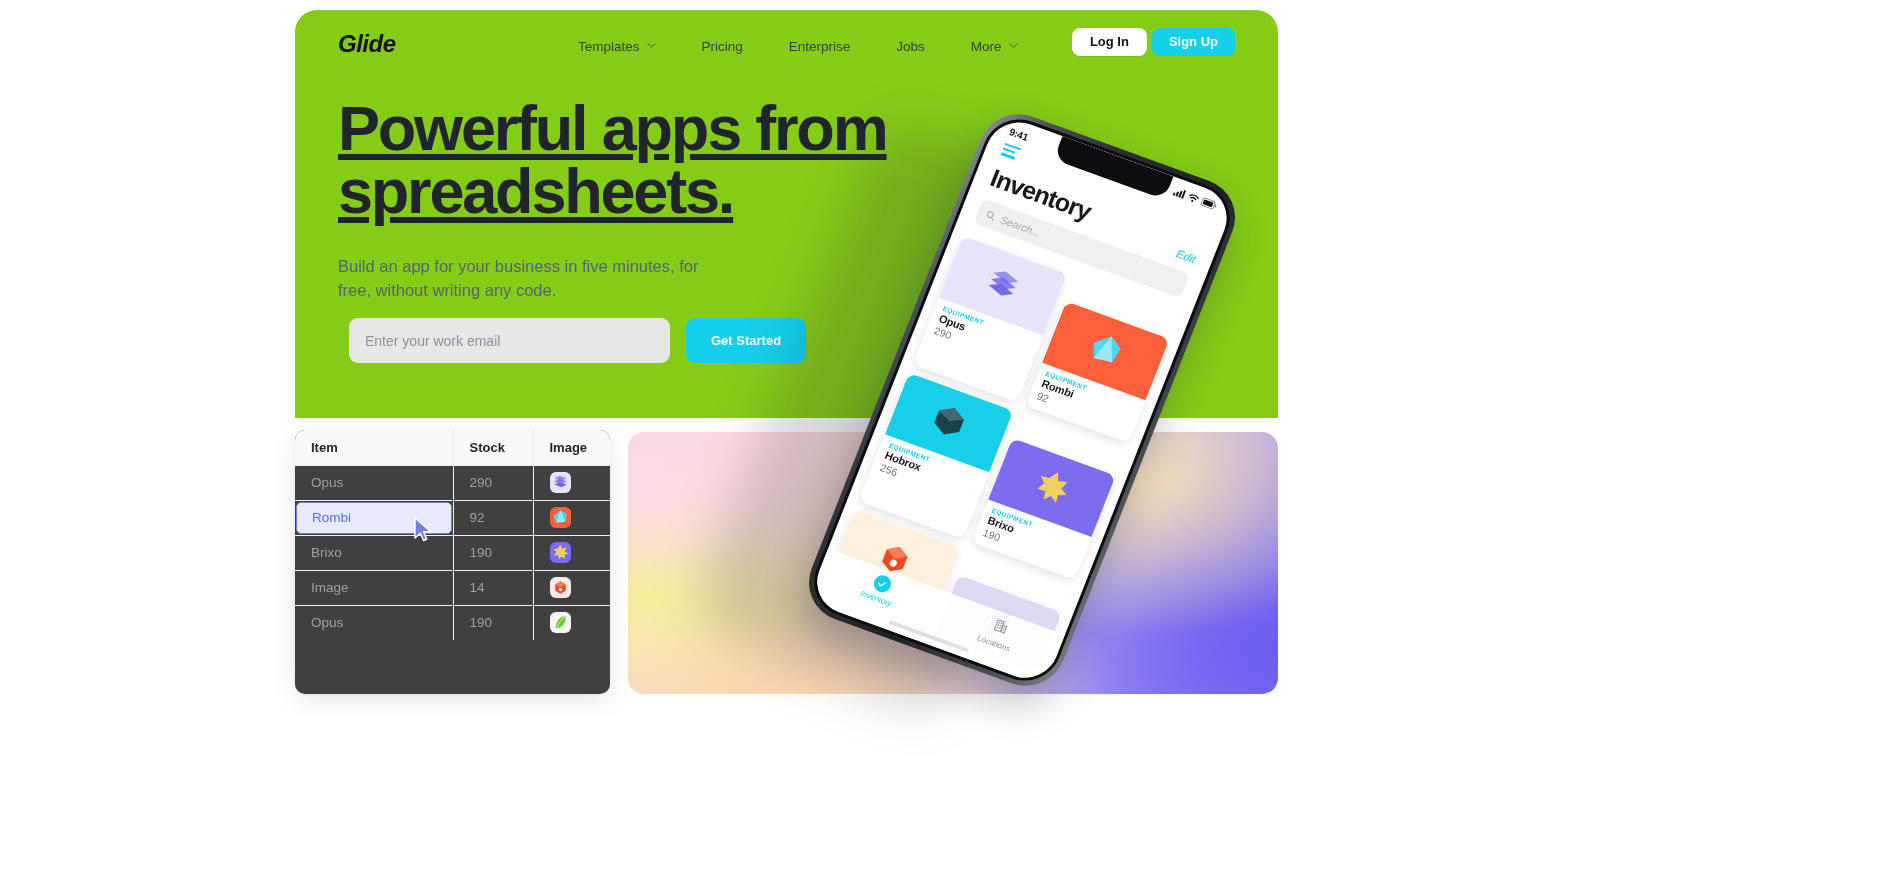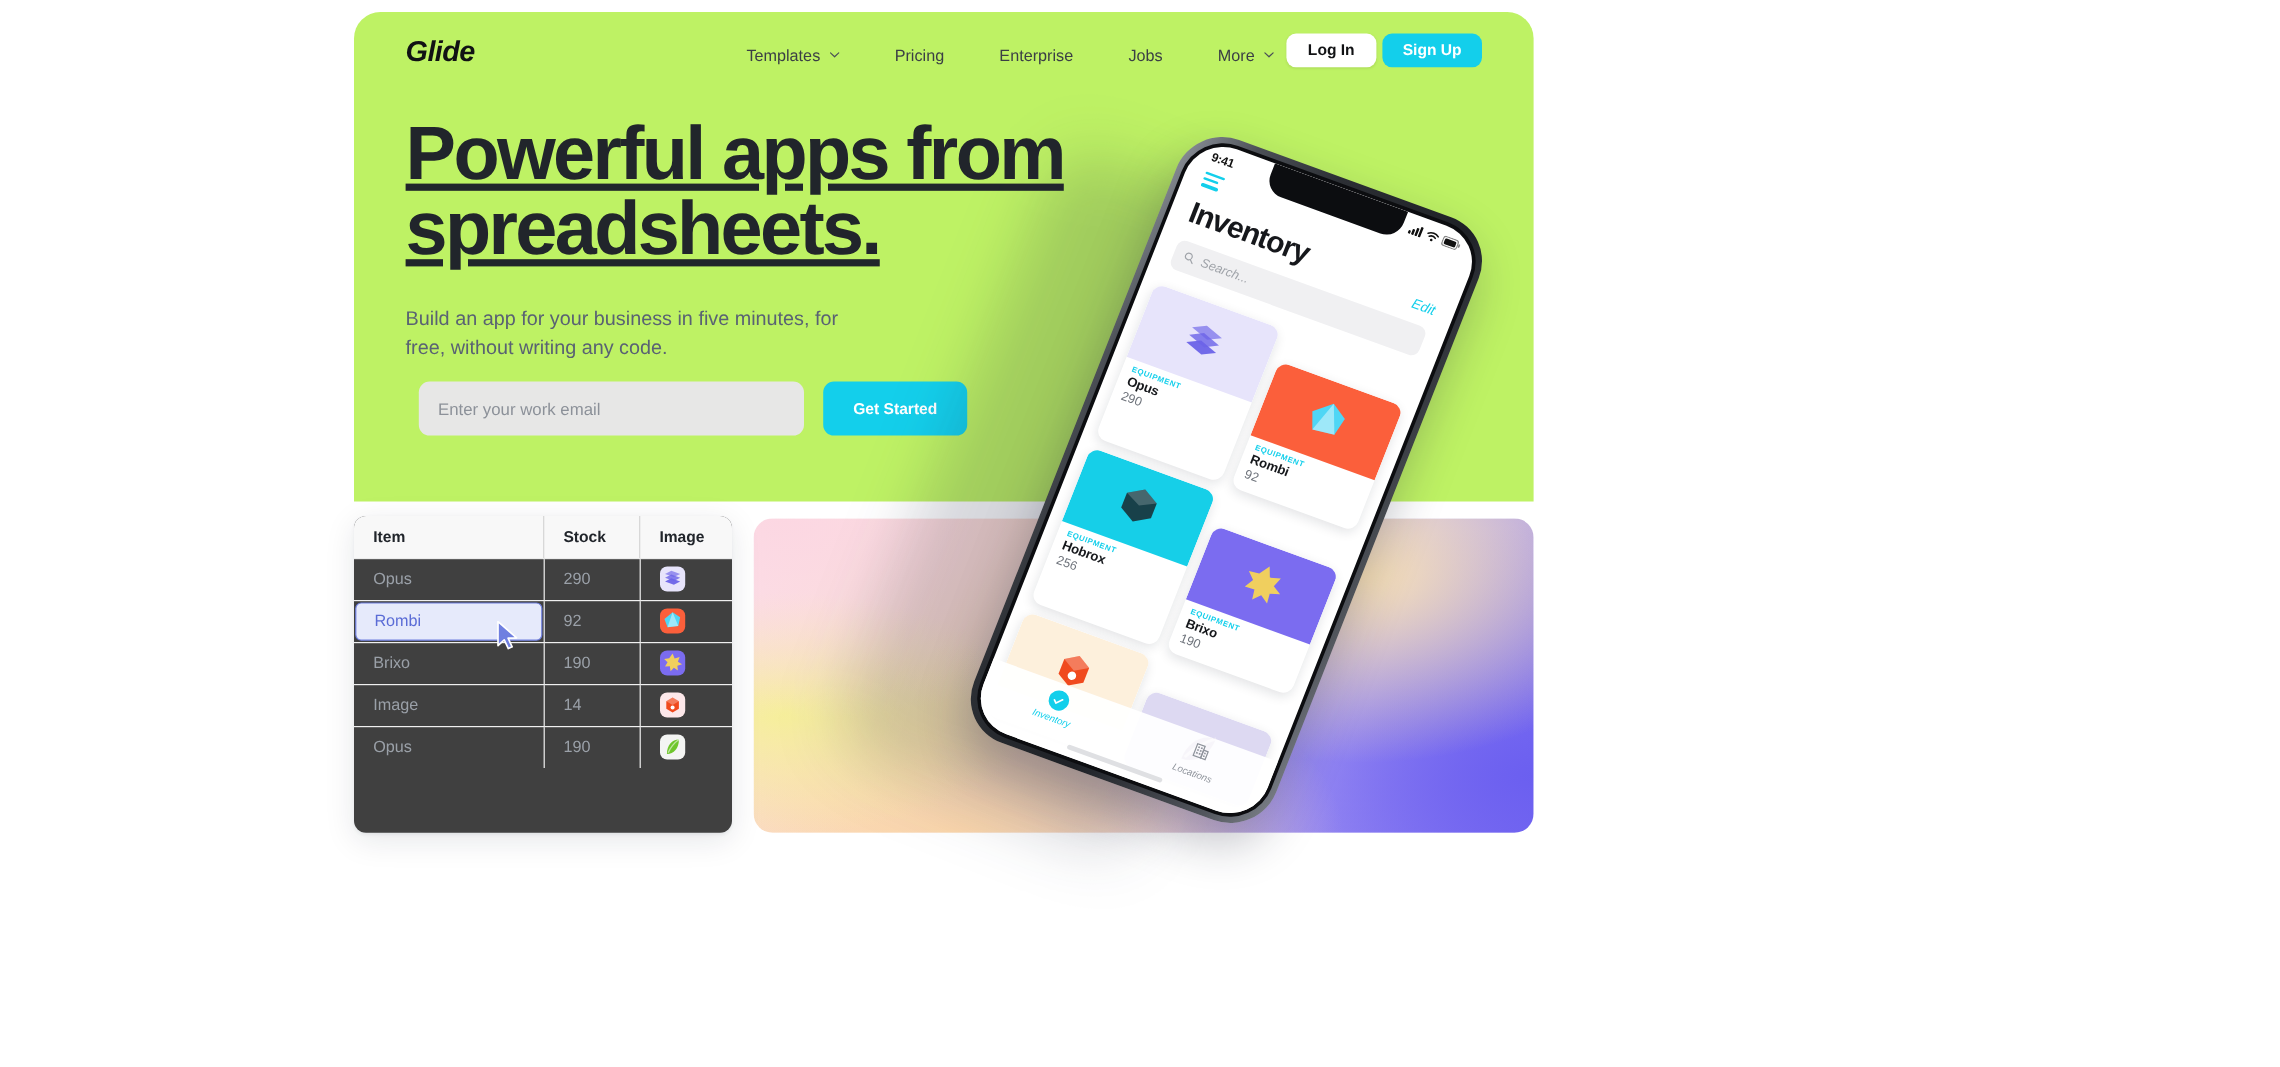--- a/index.html
+++ b/index.html
@@ -8,35 +8,35 @@
     background: #ffffff;
     font-family: "Liberation Sans", sans-serif;
     overflow: hidden;
   }
   .page { position: relative; width: 1900px; height: 889px; background:#fff; }
 
   
   .hero-card {
     position: absolute; left: 295px; top: 10px;
     width: 983px; height: 408px;
-    background: #bef264;
+    background: #84cc16;
     border-radius: 22px 22px 0 0;
   }
 
   
   .nav { position:absolute; left:0; top:0; width:983px; height:72px; }
   .logo {
     position:absolute; left:43px; top:20px;
     font-size:24px; font-weight:800; font-style:italic;
     letter-spacing:-0.5px; color:#111214;
     font-family:"Liberation Sans", sans-serif;
   }
   .nav-links {
     position:absolute; left:283px; top:24px;
-    display:flex; align-items:center; gap:0px;margin-left:44px;
+    display:flex; align-items:center; gap:0px;
   }
   .nav-link {
     display:flex; align-items:center; gap:7px;
     font-size:13.5px; color:#3b3f45; padding:5px 0;
     margin-right:46px; cursor:pointer; white-space:nowrap;
   }
   .nav-link:last-child { margin-right:0; }
   .chev { display:inline-block; width:9px; height:9px; position:relative; top:-1px; }
   .chev svg { display:block; }
   .nav-actions { position:absolute; right:43px; top:18px; display:flex; align-items:center; }

